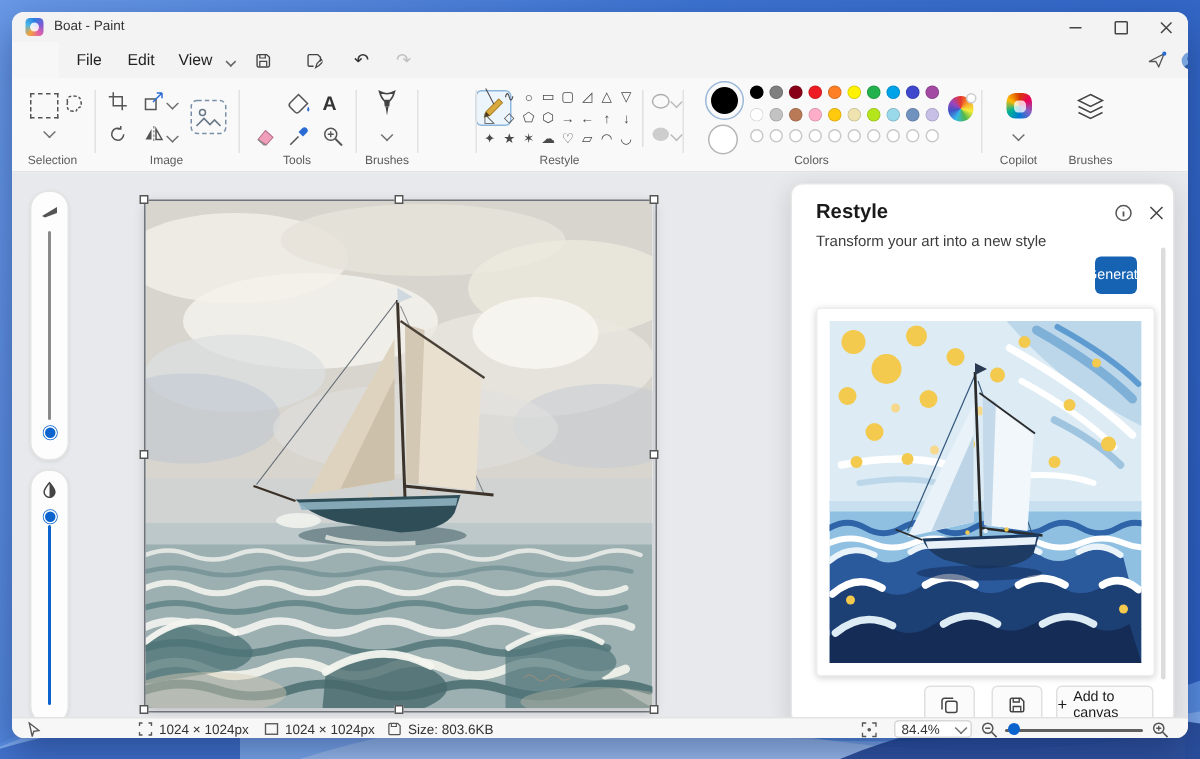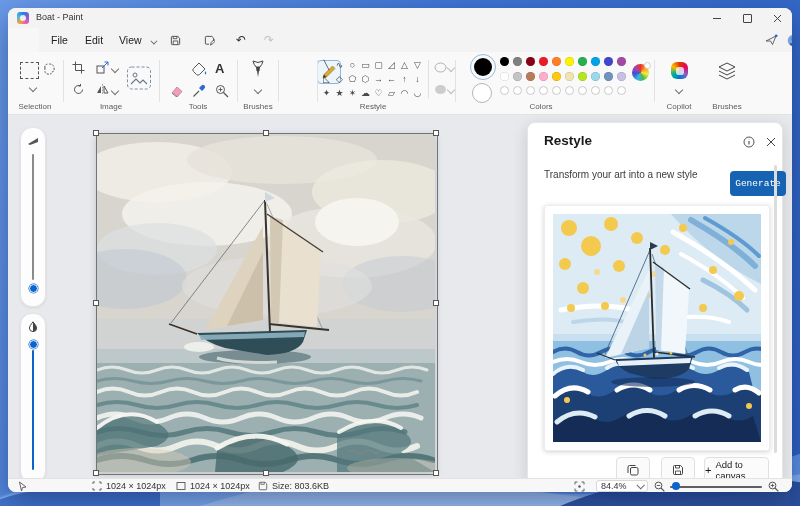--- a/index.html
+++ b/index.html
@@ -41,27 +41,27 @@
   .slider-panel{position:absolute;left:12px;width:24px;background:#fdfdfd;border:1px solid #e4e4e4;border-radius:12px;box-shadow:0 1px 3px rgba(0,0,0,.08);}
   .vtrack{position:absolute;left:11px;width:2px;border-radius:2px;}
   .thumb{position:absolute;left:7.5px;width:9px;height:9px;border-radius:50%;background:#0b63ce;border:1.5px solid #fff;box-shadow:0 0 0 .5px #0b63ce;box-sizing:border-box;}
   #painting{left:89px;top:19px;width:338px;height:338px;box-shadow:0 2px 8px rgba(0,0,0,.2);}
   #sel-border{left:88px;top:18px;width:340px;height:340px;border:1px solid #70757c;pointer-events:none;}
   .handle{position:absolute;width:6px;height:6px;background:#fff;border:1px solid #555;box-sizing:border-box;}
   
   #restyle{left:519px;top:7px;width:254px;height:360px;background:#fff;border:1px solid #e6e6e6;border-radius:8px;
     box-shadow:0 4px 16px rgba(0,0,0,.14);}
   #restyle-title{left:16px;top:10px;font-size:13.5px;font-weight:700;color:#1a1a1a;}
-  #restyle-sub{left:16px;top:33px;font-size:10px;color:#3c3c3c;margin-top:13px;}
+  #restyle-sub{left:16px;top:33px;font-size:10px;color:#3c3c3c;}
   #style-dd{left:16px;top:48px;width:182px;height:25px;border:1px solid #d9d9d9;border-radius:4px;background:#fff;display:flex;align-items:center;}
   #style-thumb{width:18px;height:13px;border-radius:2px;margin:0 7px 0 6px;
     background:linear-gradient(100deg,#d42a1e 0% 30%,#f2b01e 30% 55%,#1c1c1c 55% 70%,#e8d23a 70% 100%);}
   #style-name{font-size:10.5px;color:#222;}
-  #generate-btn{left:202px;top:48px;width:56px;height:25px;border-radius:4px;display:flex;align-items:center;justify-content:center;
-    font-size:9.5px;color:#fff;font-family:Liberation Mono, monospace;}
+  #generate-btn{left:202px;top:48px;width:28px;height:25px;border-radius:4px;display:flex;align-items:center;justify-content:center;
+    font-size:9.5px;color:#fff;}
   #preview-frame{left:16px;top:82px;width:224px;height:244px;background:#fff;border:1px solid #ededed;border-radius:3px;
     box-shadow:0 1px 5px rgba(0,0,0,.18);}
   #preview-art{left:8px;top:8px;width:208px;height:228px;}
   .rbtn{position:absolute;top:334px;height:26px;background:#fbfbfb;border:1px solid #e0e0e0;border-radius:4px;
     display:flex;align-items:center;justify-content:center;box-sizing:border-box;}
   #add-canvas-btn{left:176px;width:65px;font-size:9.5px;color:#1a1a1a;gap:4px;}
   #restyle-scroll{left:246px;top:42px;width:3px;height:288px;background:#dcdcdc;border-radius:2px;}
   .panel-x{left:236px;top:12px;width:14px;height:14px;display:flex;align-items:center;justify-content:center;}
   
   #statusbar{left:0;top:470px;width:784px;height:14px;background:#f7f7f7;border-top:1px solid #e3e3e3;font-size:9px;color:#333;}

